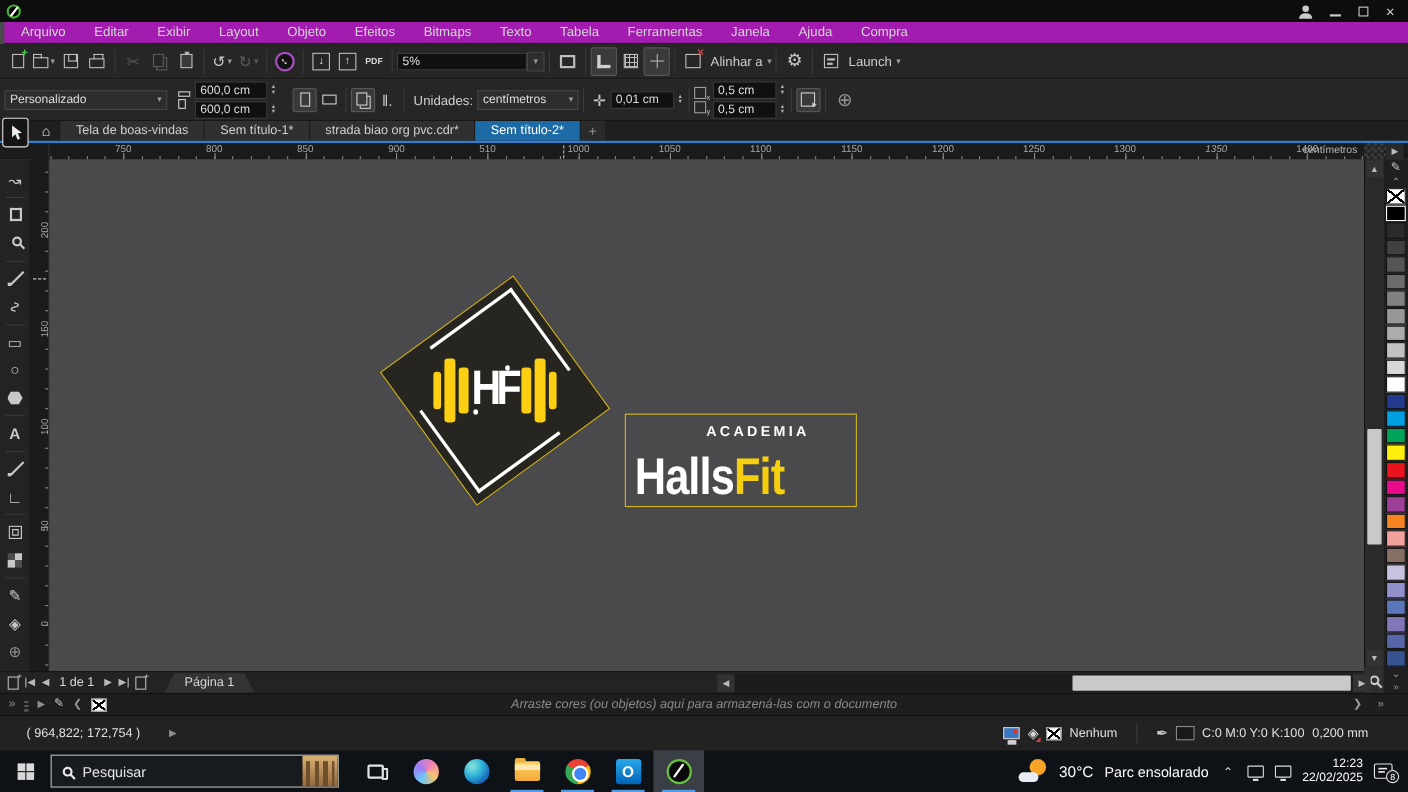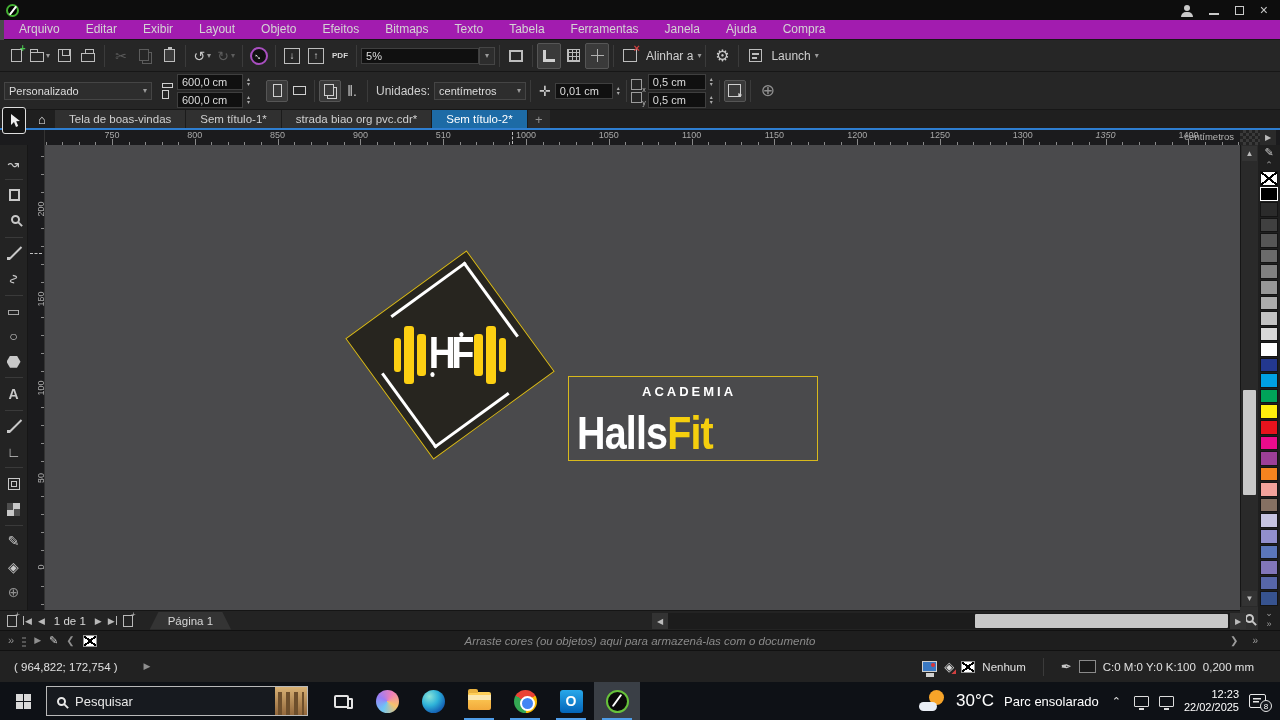--- a/index.html
+++ b/index.html
@@ -129,21 +129,21 @@
 
 .diamond{position:absolute;left:330px;top:135px;width:150px;height:150px;background:#27251f;border:1.5px solid #d8b91c;transform:rotate(54deg)}
 .acc1{position:absolute;left:7px;top:7px;width:62%;height:62%;border-left:3px solid #fff;border-top:3px solid #fff}
 .acc2{position:absolute;right:7px;bottom:7px;width:62%;height:62%;border-right:3px solid #fff;border-bottom:3px solid #fff}
 .dumbbell{position:absolute;left:50%;top:50%;width:140px;height:70px;transform:translate(-50%,-50%) rotate(-54deg);display:flex;align-items:center;justify-content:center;gap:3px}
 .plate{background:#fccf12;border-radius:3px;width:7px}
 .p1{height:34px}.p2{height:58px;width:10px}.p3{height:42px;width:9px}
 .monogram{color:#fff;font-weight:bold;font-size:44px;letter-spacing:-5px;transform:scaleX(.85);line-height:1;margin:0 -2px 4px -4px;position:relative}
 .dotA{position:absolute;left:2px;bottom:-2px;width:5px;height:5px;border-radius:50%;background:#fff}
 .dotB{position:absolute;right:8px;top:1px;width:5px;height:5px;border-radius:50%;background:#fff}
-.wordmark{position:absolute;left:523px;top:231px;width:250px;height:85px;border:1px solid #d8b91c}
+.wordmark{position:absolute;left:523px;top:231px;width:211px;height:85px;border:1px solid #d8b91c}
 .wm-tag{position:absolute;left:73px;top:7px;color:#fff;font-weight:bold;font-size:13px;letter-spacing:3px}
 .wm-big{position:absolute;left:8px;bottom:4px;font-weight:bold;font-size:47px;line-height:1;letter-spacing:-1px;transform:scaleX(.84);transform-origin:left}
 .wm-white{color:#fff}.wm-yellow{color:#f5cf0e}
 
 .bottombar{display:flex;align-items:center}
 .pgicon{color:#b9b9b9;font-size:9px;padding:0 3px;display:flex;align-items:center;gap:1px}
 .pgbar{width:1px;height:9px;background:#b9b9b9}
 .i-addpage{width:10px;height:12px;border:1px solid #b9b9b9;position:relative}
 .i-addpage::after{content:'+';position:absolute;right:-4px;top:-6px;font-size:8px;color:#b9b9b9}
 .pgcount{color:#d9d9d9;font-size:11.5px;padding:0 6px}
@@ -152,21 +152,21 @@
 .hs-track{position:absolute;left:668px;top:2px;width:562px;height:16px;background:#1c1c1c}
 .hs-thumb{position:absolute;left:307px;top:1px;width:253px;height:14px;background:#c9c9c9;border-radius:1px}
 .hs-right{position:absolute;left:1230px;top:2px;width:16px;height:16px;background:#333;color:#bbb;font-size:8px;display:flex;align-items:center;justify-content:center}
 
 .docpal{display:flex;align-items:center;padding:0 8px;gap:8px}
 .dots{width:4px;height:12px;background:repeating-linear-gradient(0deg,#555 0 2px,transparent 2px 4px)}
 .xsw-s{width:14px;height:12px;border:1px solid #999}
 .hint{position:absolute;left:50%;transform:translateX(-50%);color:#8a8a8a;font-style:italic;font-size:11.5px}
 .docpal-r{margin-left:auto;display:flex;gap:14px;color:#9c9c9c;font-size:10px;padding-right:14px}
 
-.statusbar{display:flex;align-items:center;padding:0 14px}
+.statusbar{display:flex;align-items:center;padding:0 24px}
 .coords{color:#e0e0e0;font-size:11.5px}
 .sb-right{margin-left:auto;display:flex;align-items:center;gap:7px;padding-right:12px}
 .i-mon{width:15px;height:11px;border:1px solid #cfcfcf;background:#3a78c2;position:relative}
 .i-mon::after{content:'';position:absolute;left:4px;bottom:-4px;width:6px;height:2px;background:#cfcfcf;box-shadow:0 1px 0 1px #cfcfcf}
 .i-mon i{position:absolute;right:1px;top:1px;width:4px;height:4px;border-radius:50%;background:#d33}
 .i-fill{color:#d8d8d8;font-size:13px;position:relative}
 .i-fill::after{content:'';position:absolute;right:-2px;bottom:0;width:5px;height:5px;background:#d24040;clip-path:polygon(0 100%,100% 0,100% 100%)}
 .sbsep{width:1px;height:18px;background:#3b3b3b;margin:0 10px}
 .osw{width:17px;height:13px;border:1px solid #8a8a8a;background:#191919}
 .sbtext{color:#e0e0e0;font-size:11.5px}
@@ -191,21 +191,21 @@
 .app-explorer::after{content:'';position:absolute;left:0;right:0;top:3px;height:5px;background:#fbe7b0}
 .app-chrome{width:23px;height:23px;border-radius:50%;background:conic-gradient(from -60deg,#ea4335 0 120deg,#fbbc05 0 240deg,#34a853 0);position:relative}
 .app-chrome::after{content:'';position:absolute;left:6px;top:6px;width:11px;height:11px;border-radius:50%;background:#4285f4;border:2.5px solid #fff}
 .app-outlook{width:23px;height:23px;border-radius:3px;background:linear-gradient(#28a8ea,#0364b8);display:flex;align-items:center;justify-content:center;color:#fff;font-weight:bold;font-size:14px}
 .app-corel{width:23px;height:23px;border-radius:50%;background:#0a0a0a;border:2.5px solid #67c23a;position:relative}
 .app-corel::after{content:'';position:absolute;left:8px;top:1px;width:2px;height:15px;background:#fff;transform:rotate(36deg);border-radius:2px}
 .tray{margin-left:auto;display:flex;align-items:center;gap:10px;padding-right:8px}
 .wx{position:relative;width:27px;height:24px;flex:none}
 .wx::before{content:'';position:absolute;right:2px;top:1px;width:15px;height:15px;border-radius:50%;background:#f7a429}
 .wx::after{content:'';position:absolute;left:0;bottom:2px;width:18px;height:9px;border-radius:6px;background:#e9eef5}
-.wxtemp{color:#fff;font-size:17px}
+.wxtemp{color:#fff;font-size:14px}
 .wxdesc{color:#fff;font-size:13px}
 .chev{color:#e4e4e4;font-size:11px;padding:0 3px}
 .trayico{width:15px;height:11px;border:1.5px solid #dcdcdc;border-radius:1px;position:relative}
 .trayico::after{content:'';position:absolute;left:4px;bottom:-4px;width:5px;height:2px;background:#dcdcdc}
 .clock{color:#fff;font-size:11px;text-align:right;line-height:13px}
 .notif{width:17px;height:14px;border:1.5px solid #e8e8e8;border-radius:2px;position:relative;background:linear-gradient(#e8e8e8 0 0) 3px 3px/8px 1.5px no-repeat,linear-gradient(#e8e8e8 0 0) 3px 6px/6px 1.5px no-repeat;margin-right:6px}
 .badge{position:absolute;right:-7px;bottom:-5px;width:12px;height:12px;border-radius:50%;background:#14171c;border:1px solid #e8e8e8;color:#fff;font-size:8px;display:flex;align-items:center;justify-content:center}
 </style>
 </head>
 <body>

